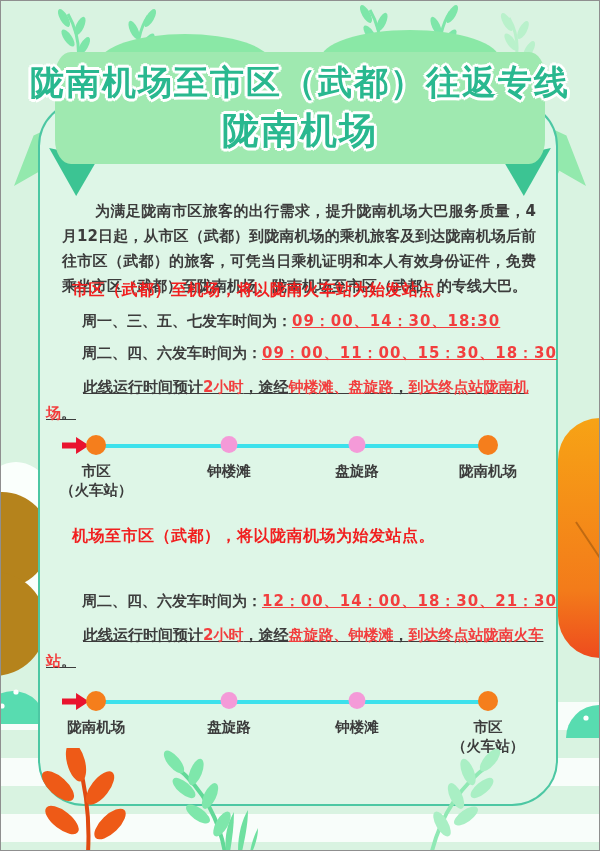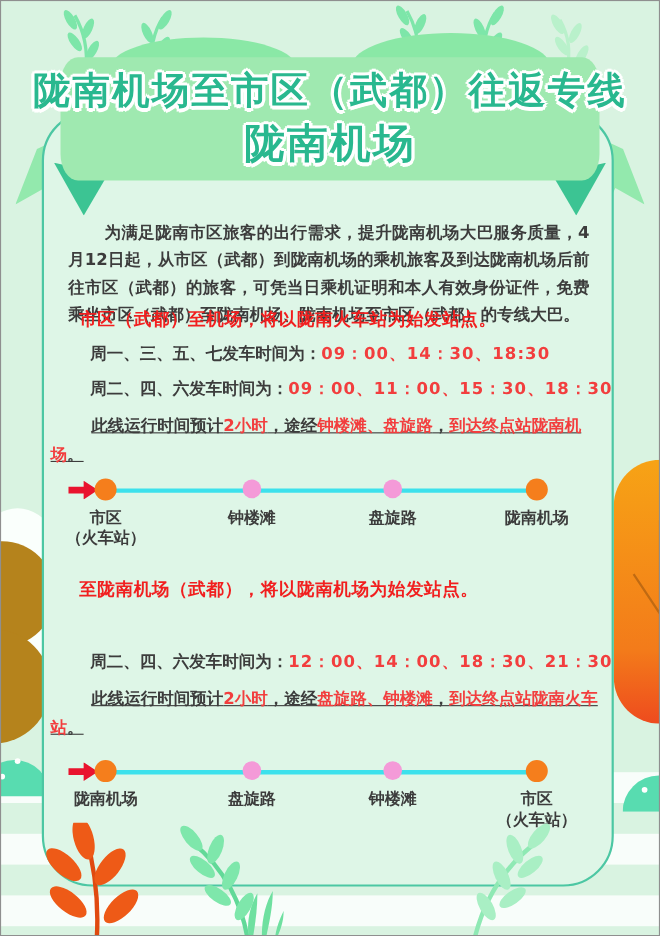--- a/index.html
+++ b/index.html
@@ -39,21 +39,21 @@
   
   .panel{position:absolute;left:38px;top:100px;width:520px;height:706px;z-index:5;
          background:var(--panel-fill,#def6e7);border:2px solid var(--panel-border,#4cc7a3);
          border-radius:46px;box-sizing:border-box;}
   .intro{position:absolute;left:22px;right:20px;top:82px;font-size:15px;font-weight:bold;
          color:var(--text-dark,#3c3c3c);line-height:25px;text-align:justify;text-indent:2.2em;}
   .h-red{position:absolute;left:32px;right:12px;font-size:16px;font-weight:bold;
          color:var(--highlight-red,#f11f1f);letter-spacing:.5px;}
   .sched{position:absolute;left:42px;right:8px;margin:0;font-size:15px;font-weight:bold;
          color:var(--text-dark,#3c3c3c);white-space:nowrap;}
-  .sched .times{color:var(--time-red,#f23e3e);letter-spacing:1px;}
+  .sched .times{color:var(--time-red,#f23e3e);letter-spacing:1px;text-decoration:underline;}
   .note{position:absolute;left:6px;right:8px;margin:0;font-size:15px;font-weight:bold;
         color:var(--text-dark,#3c3c3c);line-height:26px;text-indent:37px;text-decoration:underline;}
   .seg-red{color:var(--time-red,#f23e3e);}
 
   
   .route{position:absolute;left:20px;right:20px;height:80px;}
   .route-line{position:absolute;left:7.6%;right:10.1%;top:12px;height:4px;
               background:var(--route-line-cyan,#3ce1ec);border-radius:2px;}
   .arrow{position:absolute;left:2px;top:5px;width:27px;height:17px;
          background:var(--arrow-red,#e9132e);
@@ -190,21 +190,21 @@
           </span>
         </div>
       <div class="station s4">
           <span class="dot orange"></span>
           <span class="st-label">
             <span>陇南机场</span>
           </span>
         </div>
     </div>
 
-    <div class="h-red" style="top:424px">至陇南机场（武都），将以陇南机场为始发站点。</div>
+    <div class="h-red" style="top:424px">机场至市区（武都），将以陇南机场为始发站点。</div>
     <p class="sched" style="top:490px"><span class="lab">周二、四、六发车时间为：</span><span class="times">12：00、14：00、18：30、21：30</span></p>
     <p class="note" style="top:520px"><span>此线运行时间预计</span><span class="seg-red">2小时</span><span>，途经</span><span class="seg-red">盘旋路、钟楼滩</span><span>，</span><span class="seg-red">到达终点站陇南火车站</span><span>。</span></p>
 
     <div class="route" style="top:586px">
       <div class="route-line"></div>
       <span class="arrow"></span>
       <div class="station s1">
           <span class="dot orange"></span>
           <span class="st-label">
             <span>陇南机场</span>

